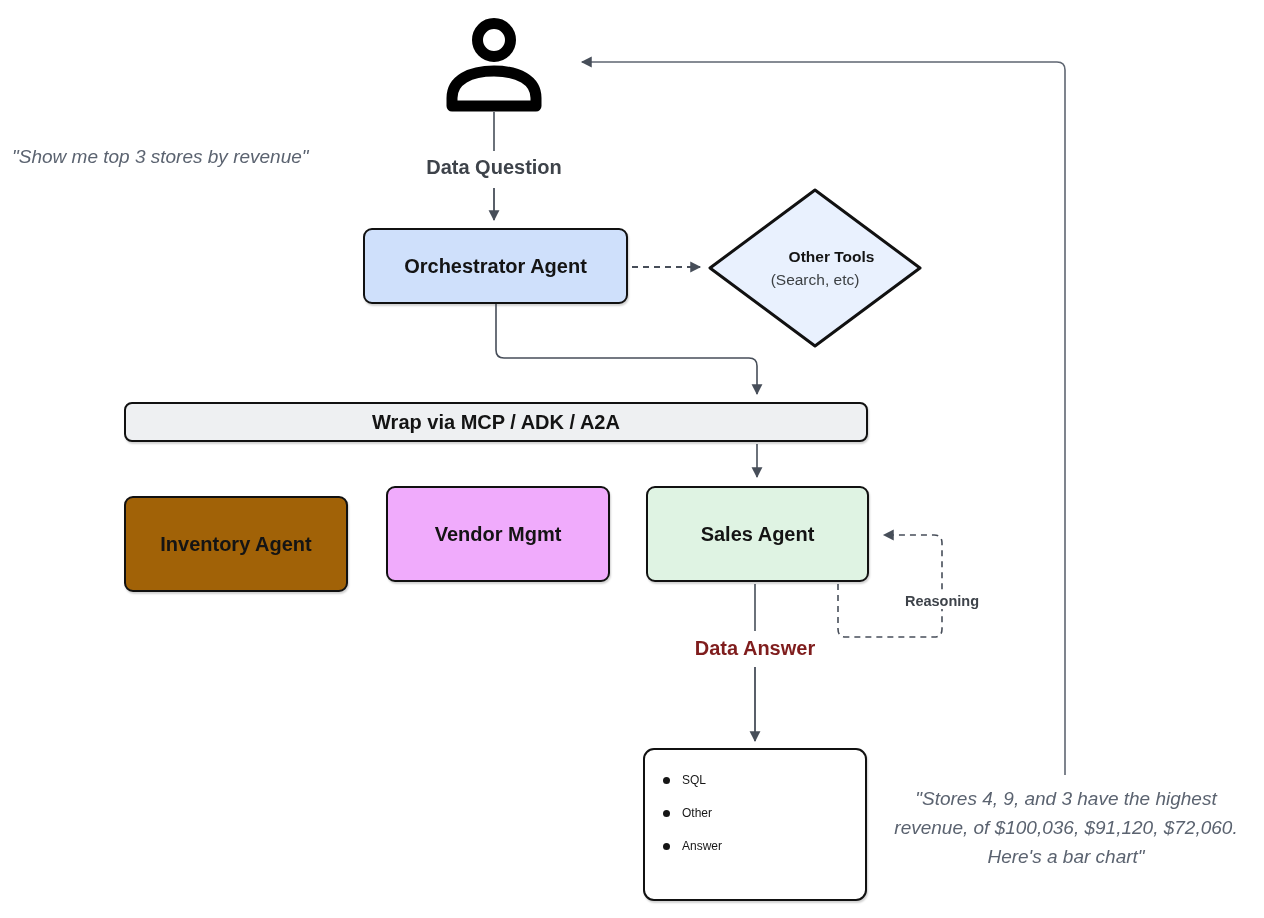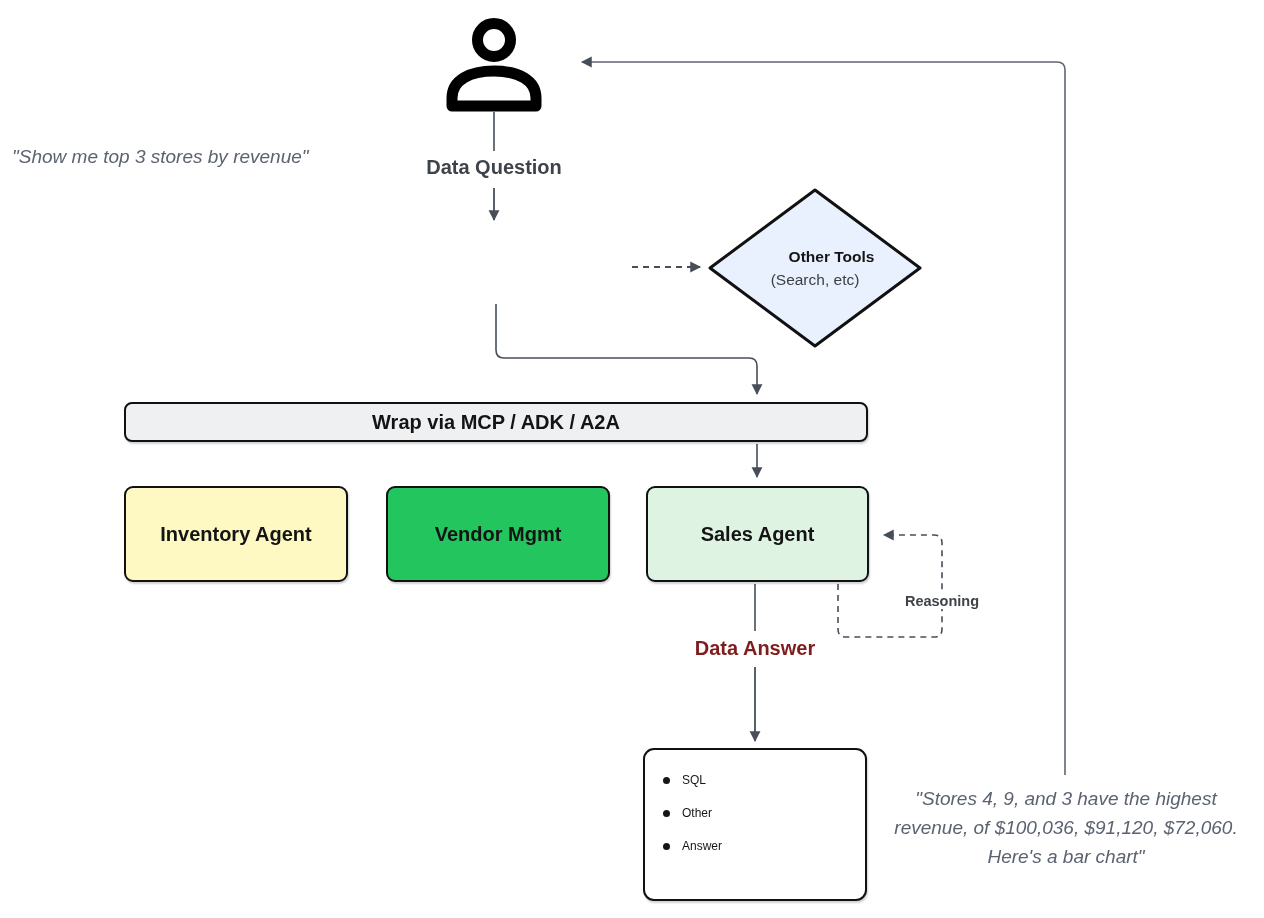--- a/index.html
+++ b/index.html
@@ -90,40 +90,43 @@
     <svg width="96" height="102" viewBox="0 0 96 102">
       <circle cx="48" cy="30" r="16.5" fill="none" stroke="#000000" stroke-width="11"></circle>
       <path d="M 6 96 L 6 88 C 6 70 24 61 48 61 C 72 61 90 70 90 88 L 90 96 Z" fill="none" stroke="#000000" stroke-width="11" stroke-linejoin="round"></path>
     </svg>
   </div>
 
   <div id="left-quote" class="quote" style="color: rgb(91, 99, 112);">"Show me top 3 stores by revenue"</div>
 
   <div id="dq-label" class="flow-label" style="color: rgb(62, 67, 74);">Data Question</div>
 
+  <div class="node htmlnode" style="left: 363px; top: 228px; width: 265px; height: 76px; background-color: rgb(207, 224, 251);">
+    <span>Orchestrator Agent</span>
+  </div>
 
   <div id="diamond-wrap">
     <svg width="218" height="164" viewBox="0 0 218 164">
       <polygon points="4,82 109,4 214,82 109,160" stroke="#111111" stroke-width="3" stroke-linejoin="round" fill="#e9f1fe"></polygon>
     </svg>
     <div id="diamond-text">
       <div id="diamond-title">Other Tools</div>
       <div id="diamond-subtitle">(Search, etc)</div>
     </div>
   </div>
 
   <div class="node htmlnode" style="left: 124px; top: 402px; width: 744px; height: 40px; border-radius: 8px; background-color: rgb(238, 240, 242);">
     <span>Wrap via MCP / ADK / A2A</span>
   </div>
 
-  <div class="node htmlnode" style="left: 124px; top: 486px; width: 224px; height: 96px; background-color: #fef9c3;">
+  <div class="node htmlnode" style="left: 124px; top: 496px; width: 224px; height: 96px; background-color: #a16207;">
     <span>Inventory Agent</span>
   </div>
 
-  <div class="node htmlnode" style="left: 386px; top: 486px; width: 224px; height: 96px; background-color: #22c55e;">
+  <div class="node htmlnode" style="left: 386px; top: 486px; width: 224px; height: 96px; background-color: #f0abfc;">
     <span>Vendor Mgmt</span>
   </div>
 
   <div class="node htmlnode" style="left: 646px; top: 486px; width: 223px; height: 96px; background-color: rgb(223, 243, 227);">
     <span>Sales Agent</span>
   </div>
 
   <div id="reasoning-label" style="color: rgb(62, 67, 74);">Reasoning</div>
 
   <div id="da-label" class="flow-label" style="color: #7f1d1d;">Data Answer</div>

